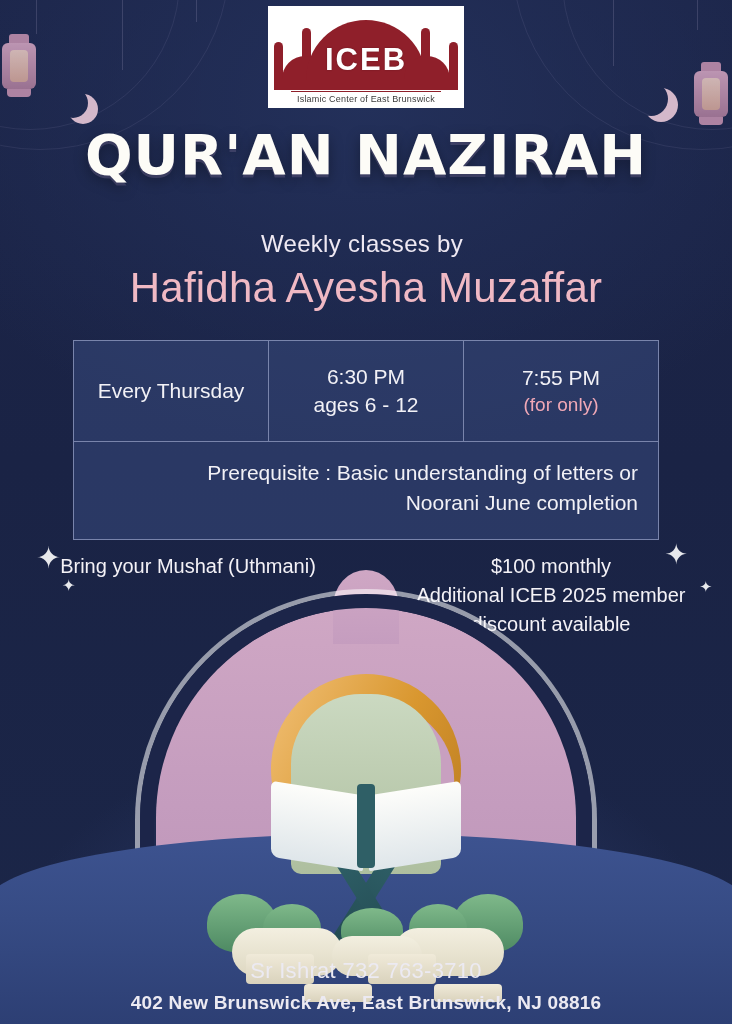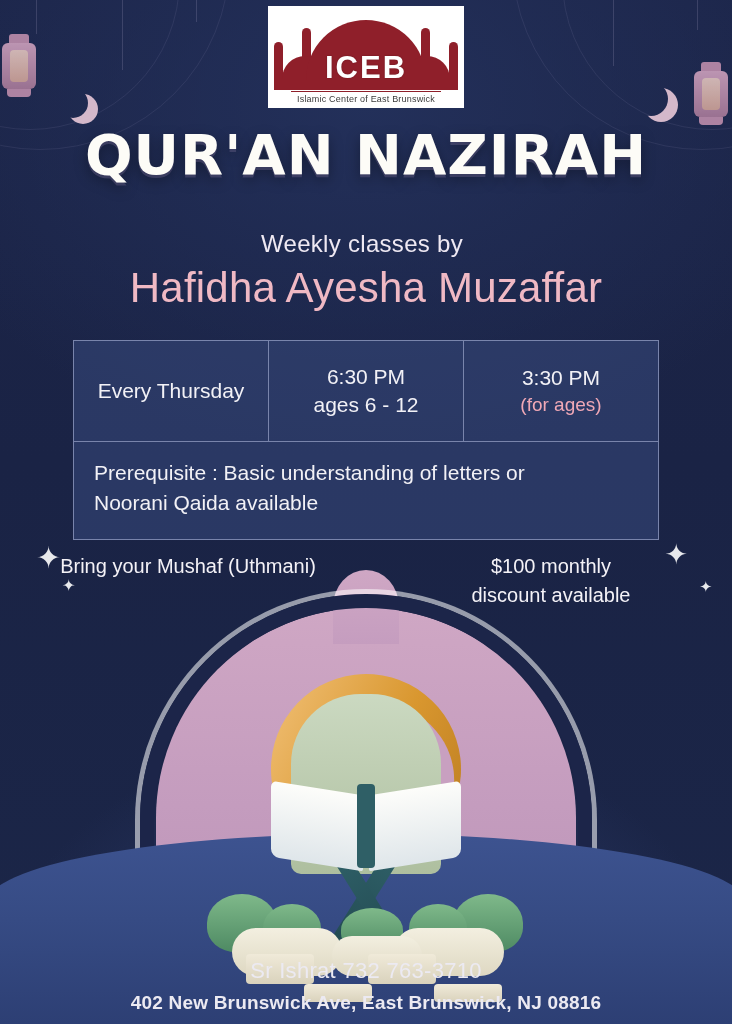--- a/index.html
+++ b/index.html
@@ -83,21 +83,21 @@
   .mini-dome.l { left:14px; } .mini-dome.r { right:14px; }
   .minaret {
     position:absolute; bottom:0; width:9px; height:62px; background:#8f1f2a;
     border-radius:5px 5px 0 0;
   }
   .minaret.l { left:34px; } .minaret.r { right:34px; }
   .minaret.xl { left:6px; height:48px; } .minaret.xr { right:6px; height:48px; }
   .logo-iceb {
     position:relative; z-index:3; font-weight:bold; font-size:31px; letter-spacing:2px;
     color:#fff; -webkit-text-stroke:0px; text-shadow:0 0 2px rgba(0,0,0,.25);
-    line-height:1; margin-bottom:6px;
+    line-height:1; margin-bottom:14px;
   }
   .logo-sub {
     position:relative; z-index:3; font-size:9px; color:#3a3a3a; letter-spacing:.2px;
   }
   .logo-rule { position:relative; z-index:3; width:150px; height:1px; background:#8f1f2a; margin:2px 0 2px; }
 
   
   .headline {
     position:absolute; top:122px; left:0; right:0; text-align:center;
     font-family:"DejaVu Sans", sans-serif;
@@ -126,21 +126,21 @@
   .cell {
     flex:1; padding:16px 10px; text-align:center; color:#f2f1f6;
     display:flex; flex-direction:column; justify-content:center; align-items:center;
     min-height:100px;
   }
   .cell + .cell { border-left:1px solid rgba(185,195,230,.55); }
   .cell .l1 { font-size:21px; line-height:1.35; }
   .cell .l2 { font-size:21px; line-height:1.35; }
   .cell .girls { font-size:19px; color:#f0a8b6; line-height:1.4; }
   .prereq {
-    padding:16px 20px 20px; text-align:left; color:#f2f1f6;
+    padding:16px 20px 20px; text-align:right; color:#f2f1f6;
     font-size:21px; line-height:1.45;
   }
 
   
   .details-left {
     position:absolute; left:28px; top:552px; width:320px; text-align:center;
     color:#f4f2f7; font-size:20px; line-height:1.45;
   }
   .details-right {
     position:absolute; right:16px; top:552px; width:330px; text-align:center;
@@ -301,35 +301,36 @@
   <div class="table">
     <div class="row top">
       <div class="cell">
         <div class="l1">Every Thursday</div>
       </div>
       <div class="cell">
         <div class="l1">6:30 PM</div>
         <div class="l2">ages 6 - 12</div>
       </div>
       <div class="cell">
-        <div class="l1">3:30 PM</div>
-        <div class="girls">(for ages)</div>
+        <div class="l1">7:55 PM</div>
+        <div class="girls">(for only)</div>
       </div>
     </div>
     <div class="prereq">
       <div>Prerequisite : Basic understanding of letters or</div>
-      <div>Noorani Qaida available</div>
+      <div>Noorani June completion</div>
     </div>
   </div>
 
   <div class="details-left">
     <div>Bring your Mushaf (Uthmani)</div>
   </div>
   <div class="details-right">
     <div>$100 monthly</div>
+    <div>Additional ICEB 2025 member</div>
     <div>discount available</div>
   </div>
 
   <div class="illus">
     <div class="arch"></div>
     <div class="arch-ring"></div>
     <div class="table-top"></div>
 
     <div class="crescent-big"></div>
     <div class="crescent-cut"></div>

